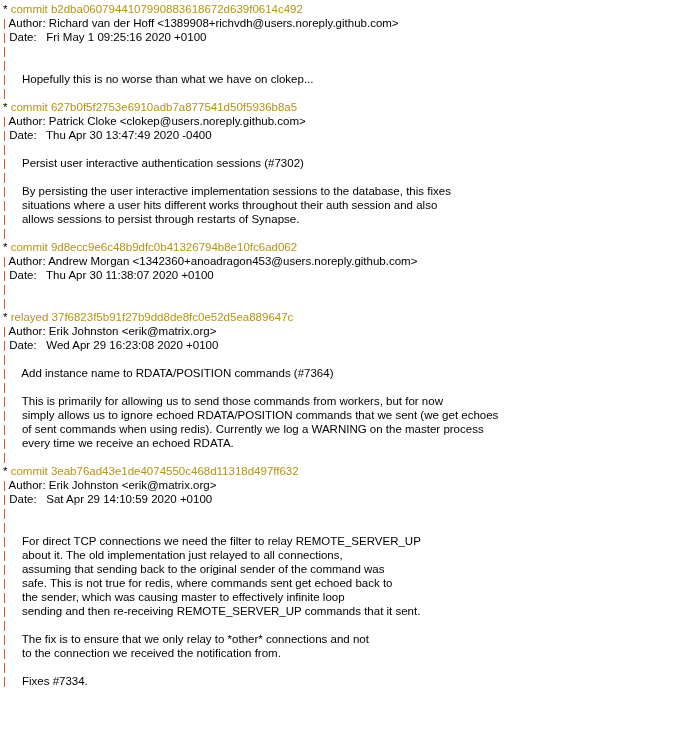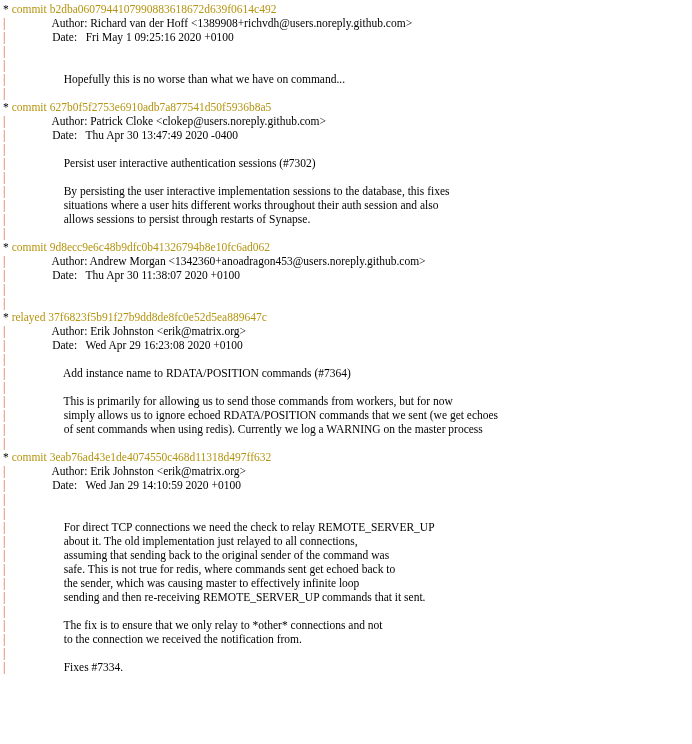--- a/index.html
+++ b/index.html
@@ -7,48 +7,48 @@
   }
   html,body{
     margin:0; padding:0; width:692px; height:744px;
     background:var(--bg); overflow:hidden;
   }
   .term{
     box-sizing:border-box;
     width:692px; height:744px;
     padding:2px 0 0 3px;
     overflow:hidden;
-    font-family:Liberation Serif, serif;
+    font-family:Liberation Sans, sans-serif;
     font-size:11.5px;
     line-height:14px;
     color:var(--fg);
   }
   .line{ height:14px; white-space:pre; }
   .seg{ white-space:pre; }
   .star{ color:var(--fg); }
   .graph{ color:var(--graph); }
   .hash{ color:var(--hash); }
-  .plain{ color:var(--fg);margin-left:44px; }
+  .plain{ color:var(--fg); }
 </style>
 </head>
 <body>
 
 <div class="term" id="term">
   <div class="line"><span class="seg star">* </span><span class="seg hash">commit b2dba0607944107990883618672d639f0614c492</span></div>
 
   <div class="line"><span class="seg graph">|</span><span class="seg plain"> Author: Richard van der Hoff &lt;1389908+richvdh@users.noreply.github.com&gt;</span></div>
 
   <div class="line"><span class="seg graph">|</span><span class="seg plain"> Date:   Fri May 1 09:25:16 2020 +0100</span></div>
 
   <div class="line"><span class="seg graph">|</span><span class="seg plain"></span></div>
 
 
   <div class="line"><span class="seg graph">|</span><span class="seg plain"></span></div>
 
-  <div class="line"><span class="seg graph">|</span><span class="seg plain">     Hopefully this is no worse than what we have on command...</span></div>
+  <div class="line"><span class="seg graph">|</span><span class="seg plain">     Hopefully this is no worse than what we have on clokep...</span></div>
 
   <div class="line"><span class="seg graph">|</span><span class="seg plain"></span></div>
 
   <div class="line"><span class="seg star">* </span><span class="seg hash">commit 627b0f5f2753e6910adb7a877541d50f5936b8a5</span></div>
 
   <div class="line"><span class="seg graph">|</span><span class="seg plain"> Author: Patrick Cloke &lt;clokep@users.noreply.github.com&gt;</span></div>
 
   <div class="line"><span class="seg graph">|</span><span class="seg plain"> Date:   Thu Apr 30 13:47:49 2020 -0400</span></div>
 
   <div class="line"><span class="seg graph">|</span><span class="seg plain"></span></div>
@@ -87,35 +87,36 @@
   <div class="line"><span class="seg graph">|</span><span class="seg plain">     Add instance name to RDATA/POSITION commands (#7364)</span></div>
 
   <div class="line"><span class="seg graph">|</span><span class="seg plain"></span></div>
 
   <div class="line"><span class="seg graph">|</span><span class="seg plain">     This is primarily for allowing us to send those commands from workers, but for now</span></div>
 
   <div class="line"><span class="seg graph">|</span><span class="seg plain">     simply allows us to ignore echoed RDATA/POSITION commands that we sent (we get echoes</span></div>
 
   <div class="line"><span class="seg graph">|</span><span class="seg plain">     of sent commands when using redis). Currently we log a WARNING on the master process</span></div>
 
+  <div class="line"><span class="seg graph">|</span><span class="seg plain">     every time we receive an echoed RDATA.</span></div>
 
   <div class="line"><span class="seg graph">|</span><span class="seg plain"></span></div>
 
   <div class="line"><span class="seg star">* </span><span class="seg hash">commit 3eab76ad43e1de4074550c468d11318d497ff632</span></div>
 
   <div class="line"><span class="seg graph">|</span><span class="seg plain"> Author: Erik Johnston &lt;erik@matrix.org&gt;</span></div>
 
-  <div class="line"><span class="seg graph">|</span><span class="seg plain"> Date:   Wed Jan 29 14:10:59 2020 +0100</span></div>
+  <div class="line"><span class="seg graph">|</span><span class="seg plain"> Date:   Sat Apr 29 14:10:59 2020 +0100</span></div>
 
   <div class="line"><span class="seg graph">|</span><span class="seg plain"></span></div>
 
 
   <div class="line"><span class="seg graph">|</span><span class="seg plain"></span></div>
 
-  <div class="line"><span class="seg graph">|</span><span class="seg plain">     For direct TCP connections we need the check to relay REMOTE_SERVER_UP</span></div>
+  <div class="line"><span class="seg graph">|</span><span class="seg plain">     For direct TCP connections we need the filter to relay REMOTE_SERVER_UP</span></div>
 
 
   <div class="line"><span class="seg graph">|</span><span class="seg plain">     about it. The old implementation just relayed to all connections,</span></div>
 
   <div class="line"><span class="seg graph">|</span><span class="seg plain">     assuming that sending back to the original sender of the command was</span></div>
 
   <div class="line"><span class="seg graph">|</span><span class="seg plain">     safe. This is not true for redis, where commands sent get echoed back to</span></div>
 
   <div class="line"><span class="seg graph">|</span><span class="seg plain">     the sender, which was causing master to effectively infinite loop</span></div>
 

